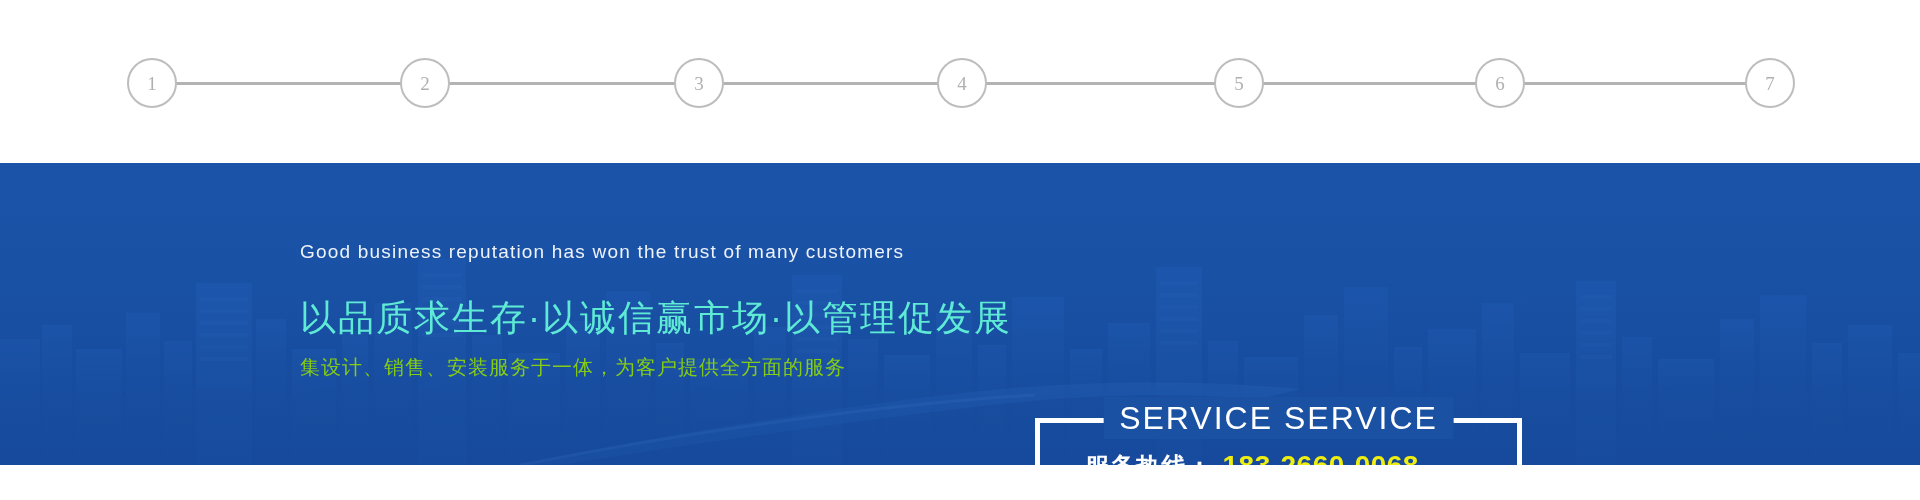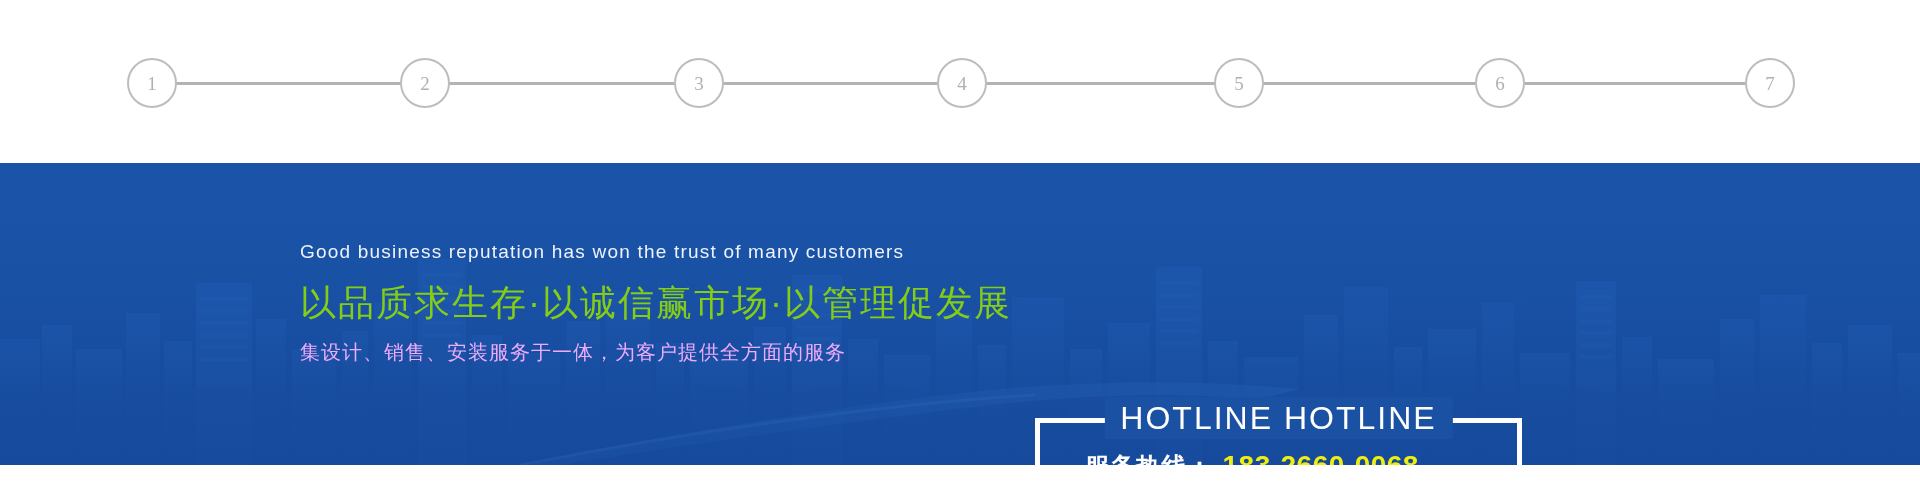--- a/index.html
+++ b/index.html
@@ -55,27 +55,27 @@
   
   .slogan {
     position:absolute; left:300px; top:78px;
     width:680px; text-align:left; color:#ffffff;
   }
   .slogan-en {
     font-size:19px; letter-spacing:1.2px; color:#eef3fb;
     white-space:nowrap; line-height:1.2; font-weight:400;
   }
   .slogan-main {
-    margin-top:16px;
-    font-size:36px; letter-spacing:2px; color:#84cc16;
+    margin-top:31px;
+    font-size:36px; letter-spacing:2px; color:#5eead4;
     white-space:nowrap; line-height:1.25; font-weight:400;
   }
   .slogan-sub {
     margin-top:14px;
-    font-size:20px; letter-spacing:1px; color:#f0abfc;
+    font-size:20px; letter-spacing:1px; color:#84cc16;
     white-space:nowrap; line-height:1.3; font-weight:400;
   }
 
   
   .hotline {
     position:absolute; left:1035px; top:255px;
     width:487px; height:125px;
   }
   .hotline-frame {
     position:absolute; inset:0;
@@ -265,21 +265,21 @@
     </div>
 
     <div class="slogan">
       <div class="slogan-en">Good business  reputation has  won  the  trust  of  many  customers</div>
       <div class="slogan-main">以品质求生存·以诚信赢市场·以管理促发展</div>
       <div class="slogan-sub">集设计、销售、安装服务于一体，为客户提供全方面的服务</div>
     </div>
 
     <div class="hotline">
       <div class="hotline-frame"></div>
-      <div class="hotline-title">HOTLINE  HOTLINE</div>
+      <div class="hotline-title">SERVICE  SERVICE</div>
       <div class="hotline-body">
         <div class="hotline-row">
           <span class="hotline-label">服务热线：</span>
           <span class="hotline-number">183-2660-0068</span>
         </div>
 
       </div>
     </div>
 
   </div>

